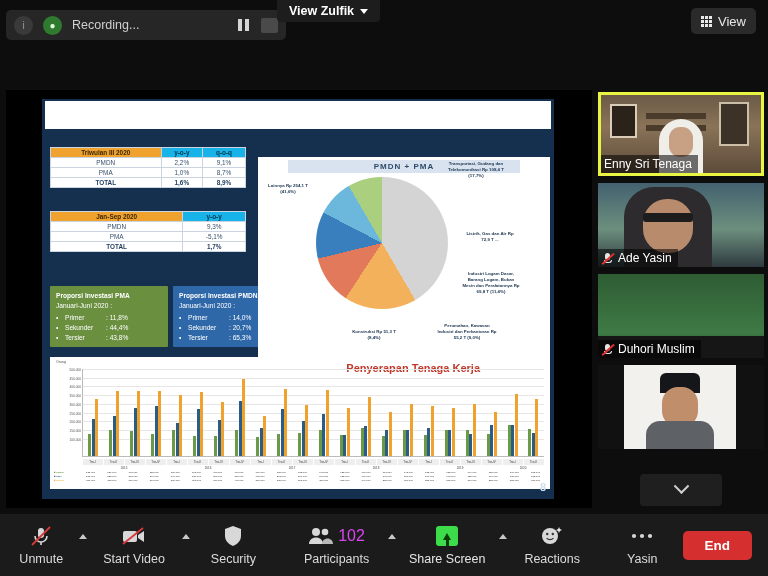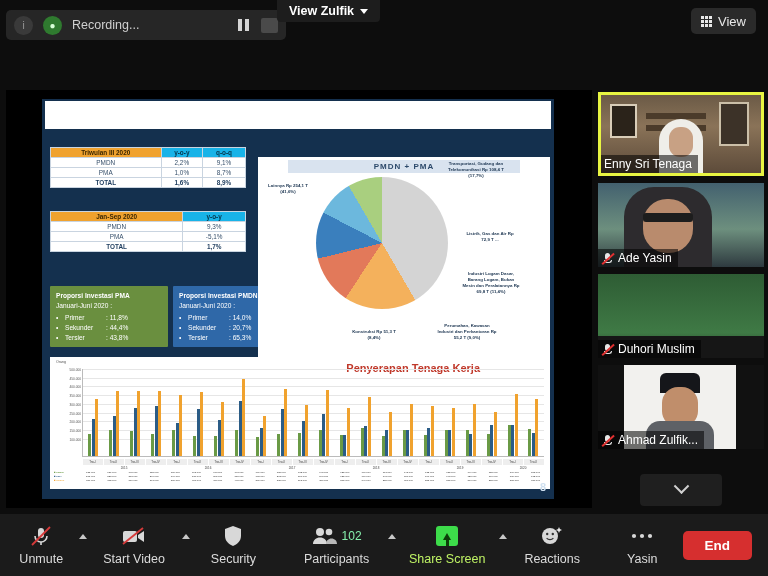--- a/index.html
+++ b/index.html
@@ -145,30 +145,30 @@
   
   .toolbar { position:absolute; left:0; bottom:0; width:768px; height:62px;
     background:#1b1b1b; display:flex; align-items:center; }
   .tool { position:relative; display:flex; flex-direction:column; align-items:center;
     justify-content:center; gap:4px; height:100%; color:#dcdcdc; font-size:12.5px; }
   .tool .ico { height:24px; display:flex; align-items:center; justify-content:center; }
   .tool .lbl { white-space:nowrap; }
   .caret-up { position:absolute; right:-4px; top:20px; width:0; height:0;
     border-left:4px solid transparent; border-right:4px solid transparent;
     border-bottom:5px solid #c8c8c8; }
-  .tool.share .lbl { color:#bef264;text-align:center; }
+  .tool.share .lbl { color:#e5e5e5;text-align:center; }
   .share-sq { width:22px; height:20px; background:#3ddc4a; border-radius:3px;
     display:flex; align-items:center; justify-content:center; }
   .arrow-up { width:0;height:0;border-left:4px solid transparent;
     border-right:4px solid transparent;border-bottom:7px solid #0d3d09; position:relative; }
   .arrow-up:after { content:""; position:absolute; left:-1.5px; top:7px;
     width:3px; height:6px; background:#0d3d09; }
   .end-btn { margin-left:auto; margin-right:16px; background:#d62f2f; color:#fff;
     font-size:13.5px; font-weight:bold; padding:7px 22px; border-radius:5px; }
-  .pcount { color:#86efac; font-size:12px; }
+  .pcount { color:#d946ef; font-size:16px; }
 </style>
 </head>
 <body>
 
 <div id="app">
 
   <div class="rec-bar">
     <div class="rec-circle">i</div>
     <div class="rec-circle grn">●</div>
     <div class="rec-text">Recording...</div>
@@ -621,28 +621,20 @@
         <span>Ade Yasin</span>
       </div>
     </div>
 
     <div class="thumb" style="top:273px">
       <div class="vid" style="background:#111"></div>
       <div style="position:absolute;left:26px;top:0;width:112px;height:84px;background:#f2f1ee"></div>
       <div style="position:absolute;left:62px;top:8px;width:40px;height:20px;background:#15161a;border-radius:6px 6px 0 0"></div>
       <div style="position:absolute;left:64px;top:22px;width:36px;height:40px;background:#c08e6b;border-radius:16px"></div>
       <div style="position:absolute;left:48px;top:56px;width:68px;height:28px;background:#5e6166;border-radius:14px 14px 0 0"></div>
-      <div class="name-tag">
-        <span class="mic-off">
-            <i class="body"></i>
-            <i class="base"></i>
-            <i class="slash"></i>
-          </span>
-        <span>Ahmad Zulfik...</span>
-      </div>
     </div>
 
     <div class="scroll-dn">
       <span class="chev"></span>
     </div>
   </div>
 
   <div class="toolbar">
     <div class="tool" style="width:88px">
       <span class="ico">

